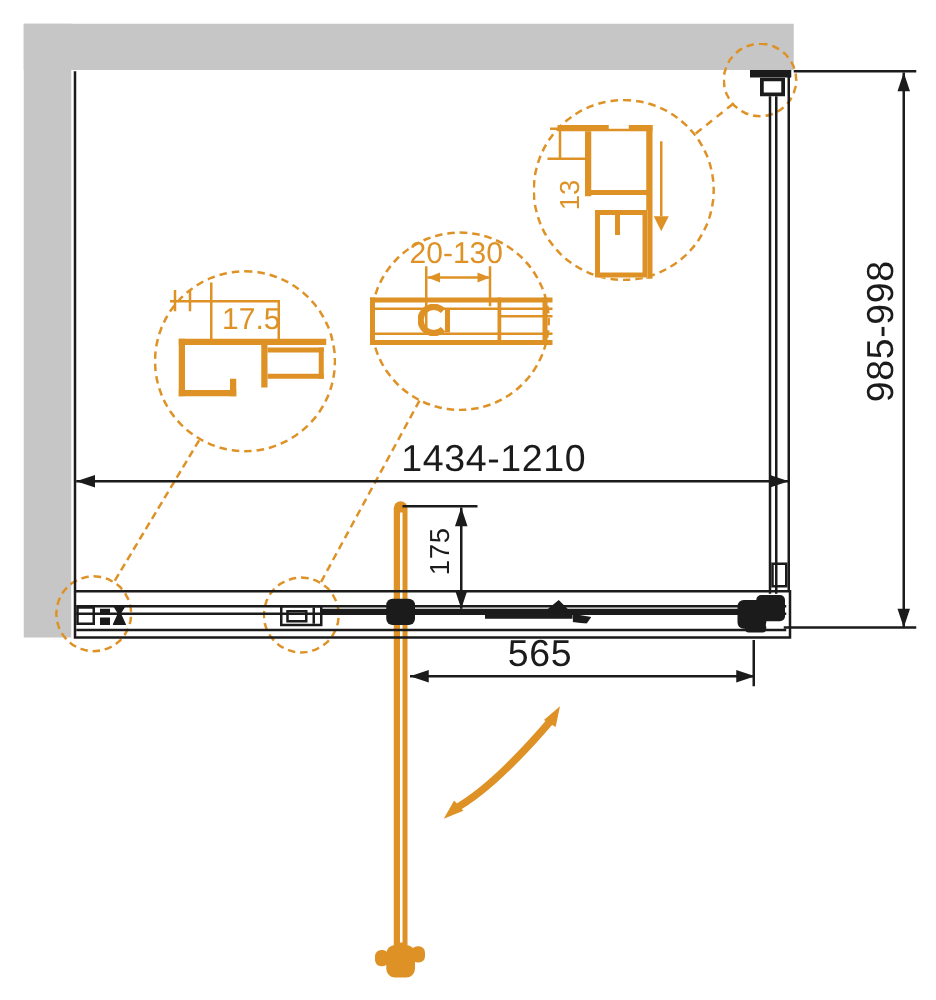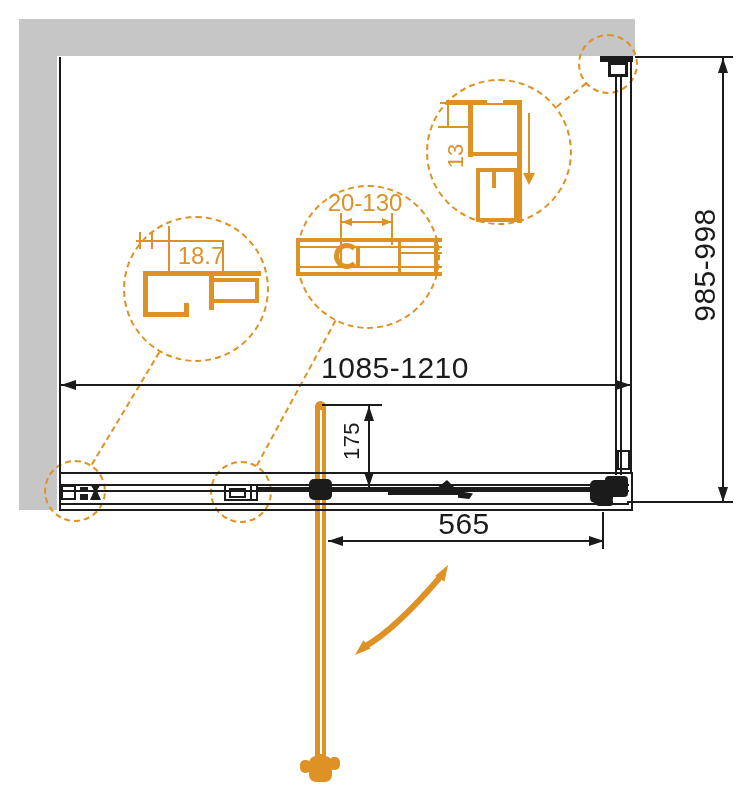--- a/index.html
+++ b/index.html
@@ -74,43 +74,43 @@
   <div class="k" style="left:388px;top:489px;width:70px;height:6px"></div>
   <div class="k" style="left:436px;top:480px;width:20px;height:9px;clip-path:polygon(0 100%,55% 0,100% 100%)"></div>
   <div class="k" style="left:458px;top:490px;width:15px;height:9px;clip-path:polygon(0 10%,100% 40%,75% 100%,0 85%)"></div>
   <div class="k" style="left:590px;top:480px;width:23px;height:23px;border-radius:5px"></div>
   <div class="k" style="left:605px;top:476px;width:23px;height:21px;border-radius:4px"></div>
   <div class="k" style="left:596px;top:499px;width:17px;height:7px;border-radius:3px"></div>
 
   <div class="k" style="left:61px;top:384px;width:570px;height:2px"></div>
   <div class="tri tl" style="left:61px;top:380px"></div>
   <div class="tri tr" style="left:616px;top:380px"></div>
-  <div class="dtxt" style="left:395px;top:368px">1085-1210</div>
+  <div class="dtxt" style="left:395px;top:368px">1434-1210</div>
 
   <div class="k" style="left:635px;top:56px;width:98px;height:2px"></div>
   <div class="k" style="left:627px;top:501px;width:106px;height:2px"></div>
   <div class="k" style="left:722px;top:58px;width:2px;height:444px"></div>
   <div class="tri tu" style="left:718px;top:58px"></div>
   <div class="tri td" style="left:718px;top:487px"></div>
   <div class="dtxt v" style="left:705px;top:265px">985-998</div>
 
   <div class="k" style="left:322px;top:404px;width:60px;height:2px"></div>
   <div class="k" style="left:368px;top:406px;width:2px;height:81px"></div>
   <div class="tri tu" style="left:364px;top:406px"></div>
   <div class="tri td" style="left:364px;top:472px"></div>
   <div class="dtxt v" style="left:352px;top:441px;font-size:22px">175</div>
 
   <div class="k" style="left:328px;top:540px;width:276px;height:2px"></div>
   <div class="tri tl" style="left:328px;top:536px"></div>
   <div class="tri tr" style="left:589px;top:536px"></div>
   <div class="k" style="left:602px;top:512px;width:2px;height:37px"></div>
-  <div class="dtxt" style="left:464px;top:524px">565</div>
+  <div class="dtxt" style="left:432px;top:524px">565</div>
 
   <div class="ocirc" style="left:123px;top:216px;width:142px;height:142px"></div>
-  <div class="otxt" style="left:201px;top:256px">18.7</div>
+  <div class="otxt" style="left:201px;top:256px">17.5</div>
   <div class="o" style="left:136px;top:240px;width:88px;height:2px"></div>
   <div class="o" style="left:139px;top:232px;width:2px;height:17px"></div>
   <div class="o" style="left:151px;top:232px;width:2px;height:17px"></div>
   <div class="o" style="left:168px;top:226px;width:2px;height:49px"></div>
   <div class="o" style="left:222px;top:241px;width:2px;height:33px"></div>
   <div class="o" style="left:143px;top:271px;width:118px;height:5px"></div>
   <div class="o" style="left:143px;top:271px;width:5px;height:46px"></div>
   <div class="o" style="left:143px;top:312px;width:46px;height:5px"></div>
   <div class="o" style="left:184px;top:303px;width:5px;height:14px"></div>
   <div class="o" style="left:209px;top:276px;width:5px;height:34px"></div>

